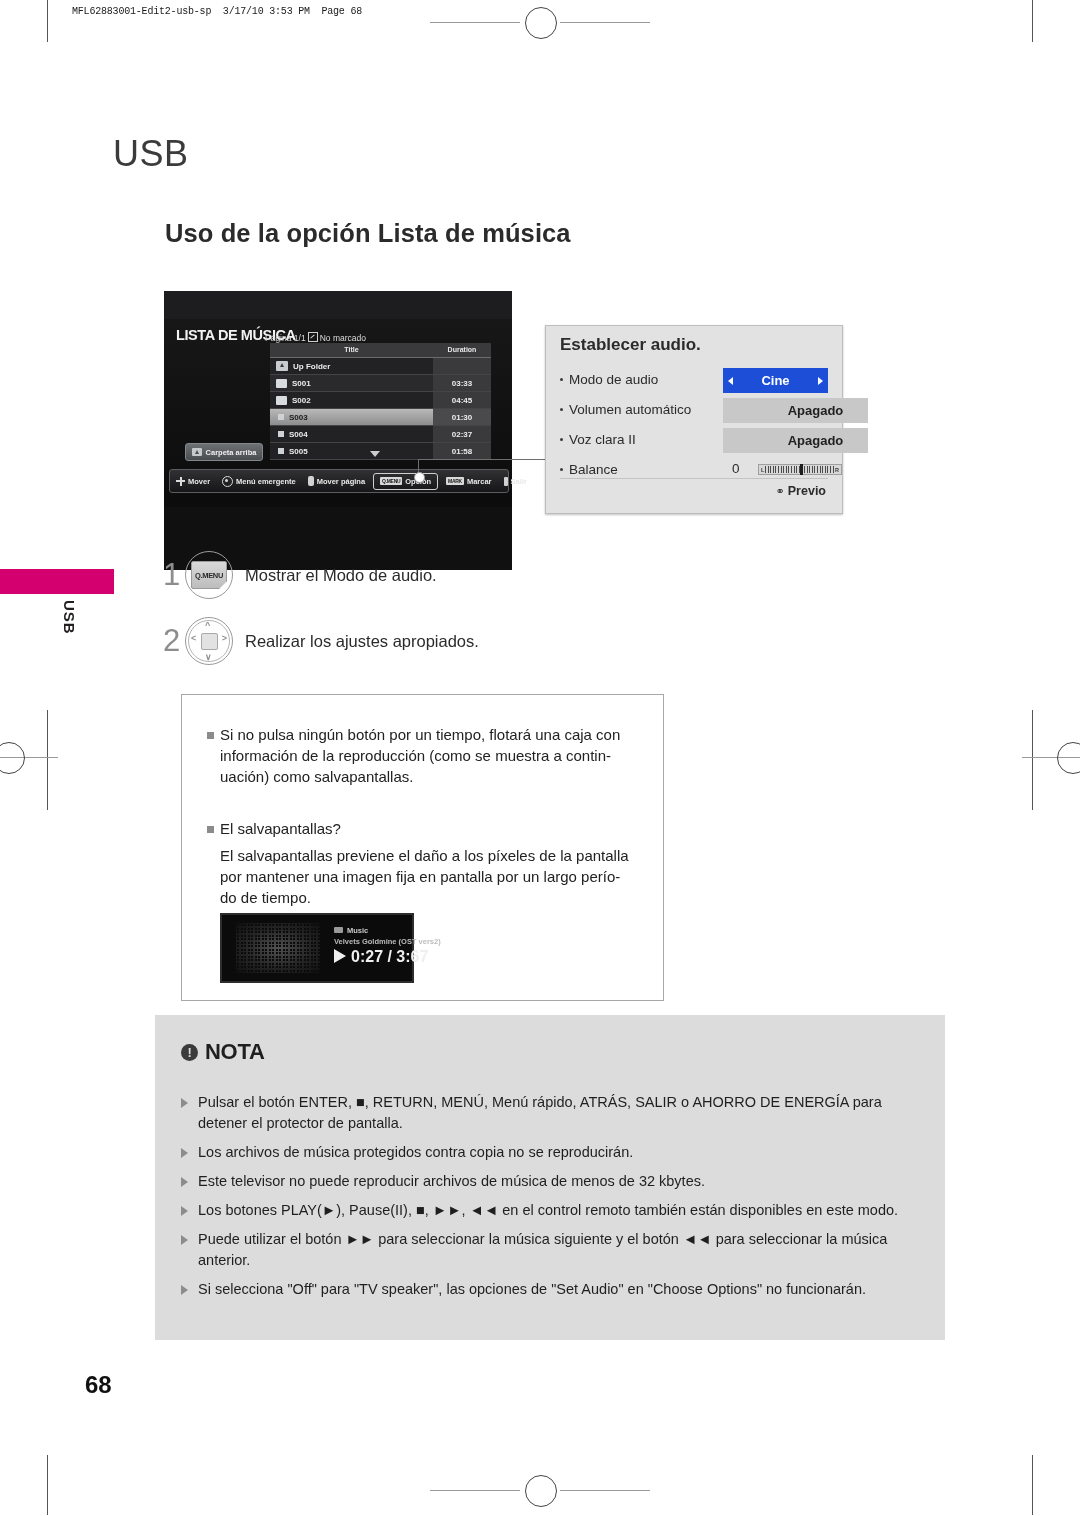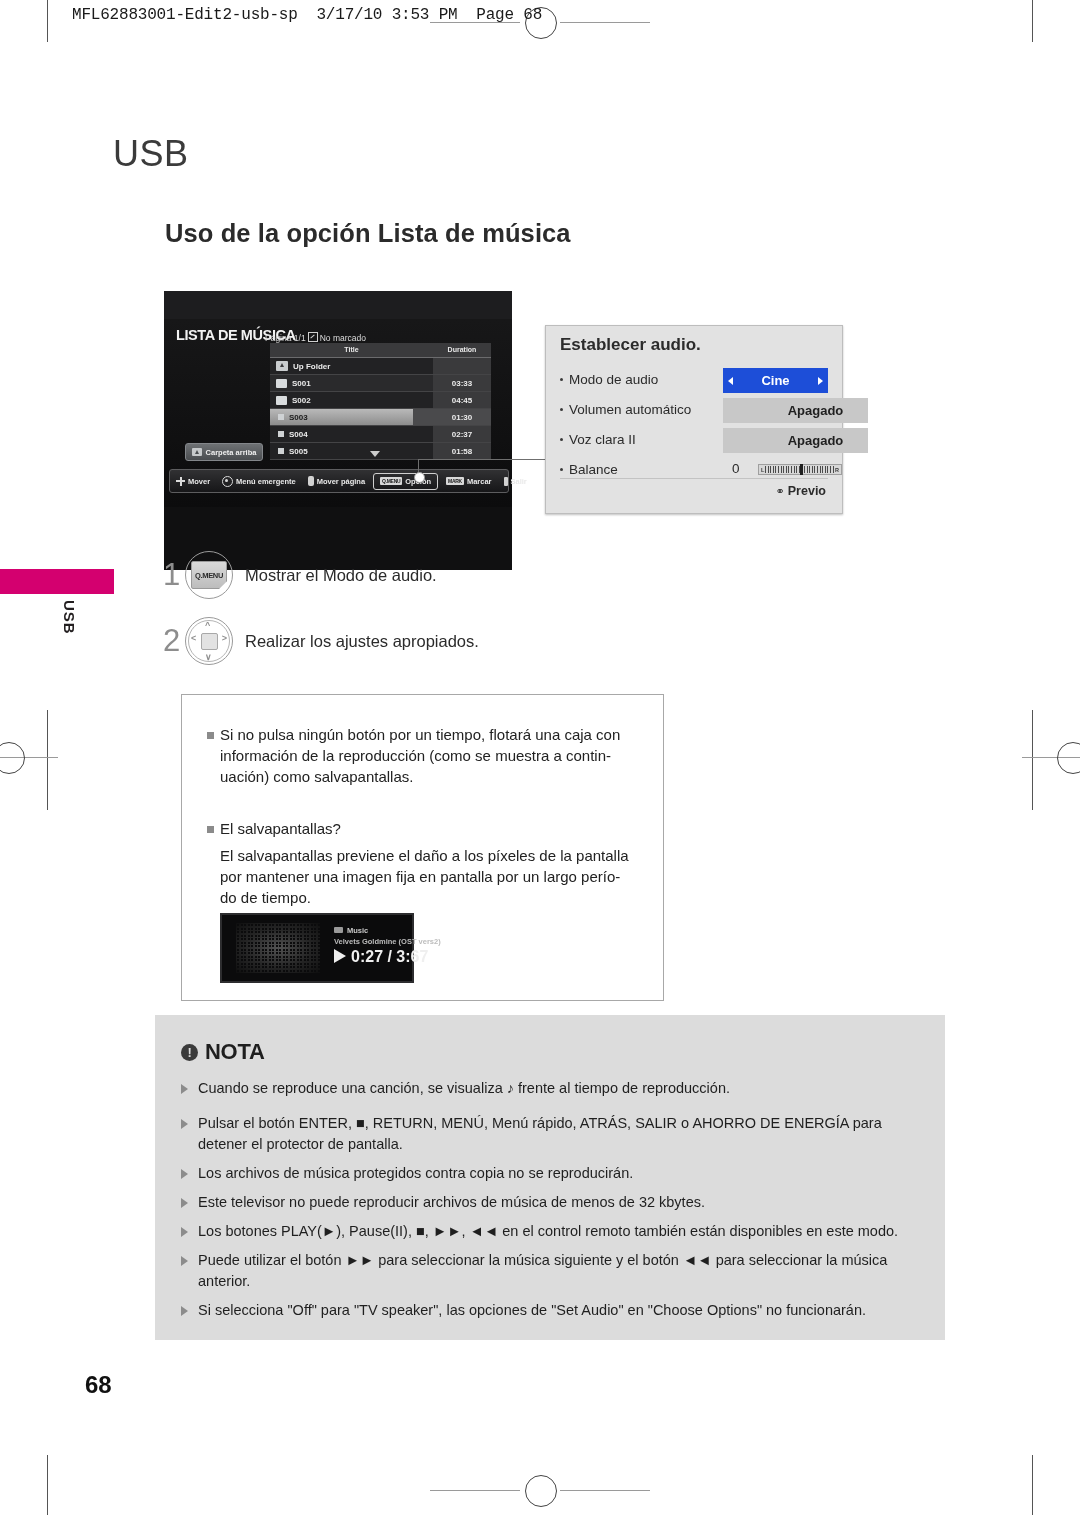--- a/index.html
+++ b/index.html
@@ -10,21 +10,21 @@
 
   
   .vrule{position:absolute;background:#555;width:1px;}
   .hrule{position:absolute;background:#9a9a9a;height:1px;}
   .regmark{position:absolute;width:30px;height:30px;border:1.3px solid #444;border-radius:50%;background:transparent;}
 
   
   .filehdr{
     position:absolute;left:72px;top:6px;
     font-family:"Liberation Mono","DejaVu Sans Mono",monospace;
-    font-size:16px;letter-spacing:-0.2px;color:#1a1a1a;white-space:pre;
+    font-size:10px;letter-spacing:-0.2px;color:#1a1a1a;white-space:pre;
   }
 
   
   .pinktab{position:absolute;left:0;top:569px;width:114px;height:25px;background:#d4006f;}
   .sidetab-label{
     position:absolute;left:78px;top:600px;width:60px;
     font-size:15px;font-weight:bold;letter-spacing:1px;color:#231f20;
     transform:rotate(90deg);transform-origin:left top;
   }
   .pageno{position:absolute;left:85px;top:1371px;font-size:24px;font-weight:bold;color:#111;}
@@ -70,21 +70,21 @@
   .ml-hdrrow .c-title{position:absolute;left:0;right:58px;text-align:center;font-size:7px;font-weight:bold;color:#e8e8e8;top:3px;}
   .ml-hdrrow .c-dur{position:absolute;right:0;width:58px;text-align:center;font-size:7px;font-weight:bold;color:#e8e8e8;top:3px;}
   .ml-row{position:relative;height:16px;border-bottom:1px solid #444446;background:#222224;}
   .ml-row.alt{background:#2a2a2c;}
   .ml-row.sel .nm{background:linear-gradient(180deg,#b9b9b9 0%,#8d8d8d 100%);}
   .ml-row .nm{position:absolute;left:0;right:58px;top:0;bottom:0;display:flex;align-items:center;padding-left:6px;gap:5px;}
   .ml-row .nm .t{font-size:8px;font-weight:bold;color:#ececec;}
   .ml-row.sel .nm .t{color:#1a1a1a;}
   .ml-row .du{position:absolute;right:0;width:58px;top:0;bottom:0;display:flex;align-items:center;justify-content:center;
                font-size:8px;font-weight:bold;color:#ececec;background:#3a3a3c;}
-  .ml-row.sel .du{background:#4a4a4c;padding-left:20px;}
+  .ml-row.sel .du{background:#4a4a4c;}
   .ico-folder{display:inline-block;width:11px;height:9px;background:#d9dcde;border-radius:1px;}
   .ico-upf2{display:inline-block;width:12px;height:10px;background:#c9ccce;border-radius:1px;position:relative;}
   .ico-upf2:after{content:"";position:absolute;left:3.5px;top:2px;border-left:2.5px solid transparent;border-right:2.5px solid transparent;border-bottom:4px solid #3a3a3c;}
   .ico-music{display:inline-block;width:6px;height:6px;background:#cfd2d4;margin-left:2px;}
   .ml-scrolldn{position:absolute;left:206px;top:160px;width:0;height:0;
                border-left:5px solid transparent;border-right:5px solid transparent;border-top:6px solid #cdcdcd;}
 
   
   .ml-tools{position:absolute;left:5px;top:178px;width:338px;height:22px;
             background:linear-gradient(180deg,#313133 0%,#161618 100%);
@@ -385,21 +385,20 @@
   <div class="ss-l3"><span class="ss-play"></span><span>0:27 / 3:67</span></div>
 </div>
 
 <div class="notabox">
   <div class="nota-hdr">
     <span class="ico-excl">!</span>
     <span>NOTA</span>
   </div>
   <div class="nota-list">
 
-    <div class="nb"><span class="tri"></span><span>Cuando se reproduce una canción, se visualiza ♪ frente al tiempo de reproducción.</span></div>
 
 
     <div class="nb just" style="margin-top:14px;"><span class="tri"></span><span>Pulsar el botón ENTER, ■, RETURN, MENÚ, Menú rápido, ATRÁS, SALIR o AHORRO DE ENERGÍA para detener el protector de pantalla.</span></div>
 
     <div class="nb"><span class="tri"></span><span>Los archivos de música protegidos contra copia no se reproducirán.</span></div>
 
     <div class="nb"><span class="tri"></span><span>Este televisor no puede reproducir archivos de música de menos de 32 kbytes.</span></div>
 
     <div class="nb"><span class="tri"></span><span>Los botones PLAY(►), Pause(II), ■, ►►, ◄◄ en el control remoto también están disponibles en este modo.</span></div>
 

